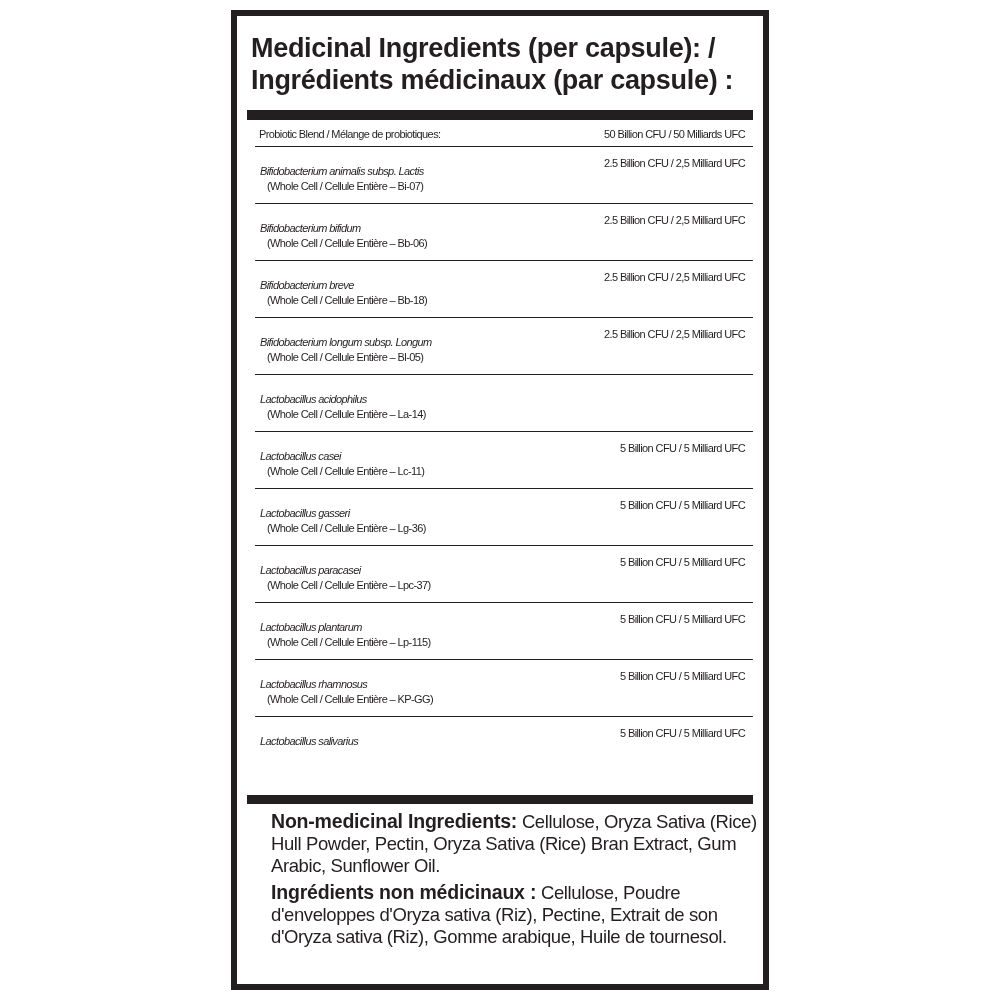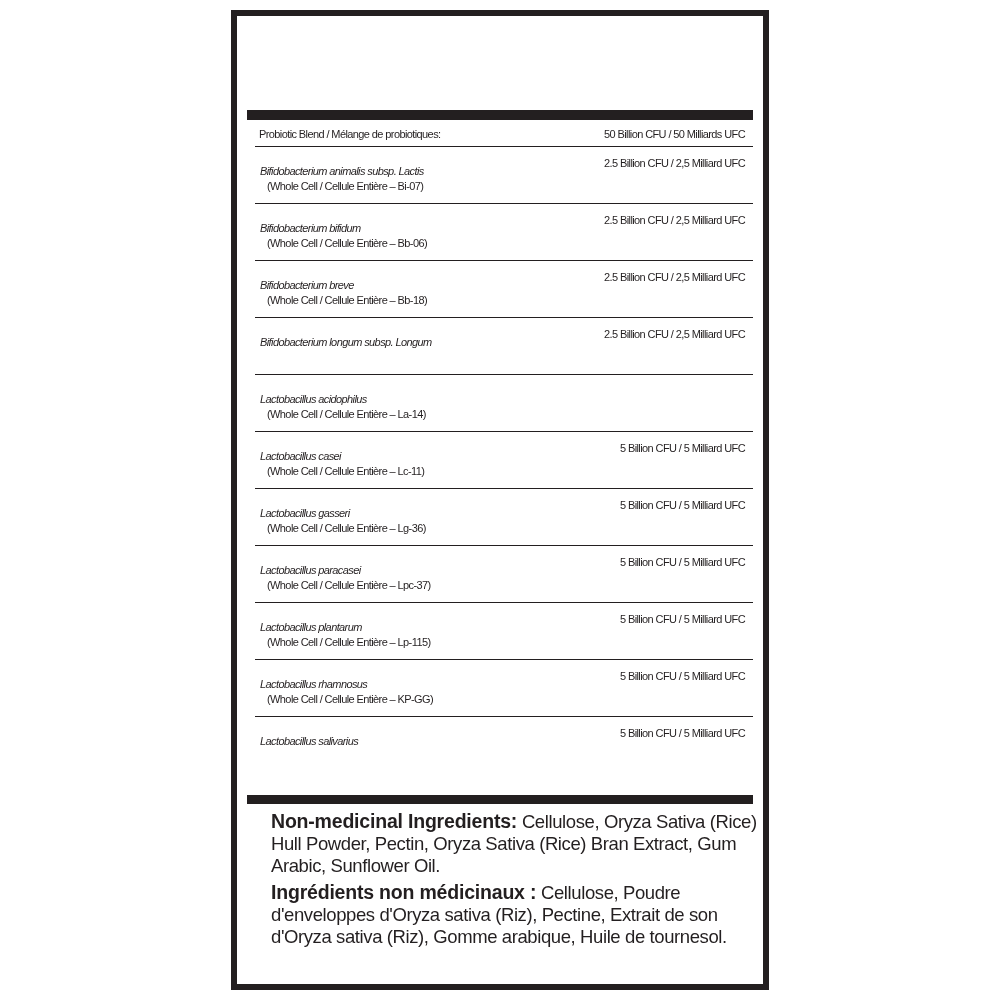--- a/index.html
+++ b/index.html
@@ -27,20 +27,22 @@
   .nonmed { position:absolute; left:14px; top:794px; width:500px;
             font-size:18.5px; line-height:22px; letter-spacing:-0.4px;margin-left:20px; }
   .nonmed p { margin:0 0 4px 0; }
   .nonmed b { font-size:19.5px; letter-spacing:-0.2px; }
 </style>
 </head>
 <body>
 
 <div class="panel">
   <div class="title">
+    <div>Medicinal Ingredients (per capsule): /</div>
+    <div>Ingrédients médicinaux (par capsule) :</div>
   </div>
   <div class="bar top"></div>
 
   <div class="rows">
     <div class="row blend">
       <span class="name">Probiotic Blend / Mélange de probiotiques:</span>
       <span class="amt">50 Billion CFU / 50 Milliards UFC</span>
     </div>
     <div id="strain-rows">
         <div class="row strain">
@@ -53,20 +55,21 @@
           <span class="sub">(Whole Cell / Cellule Entière – Bb-06)</span>
           <span class="amt">2.5 Billion CFU / 2,5 Milliard UFC</span>
         </div>
         <div class="row strain">
           <span class="name">Bifidobacterium breve</span>
           <span class="sub">(Whole Cell / Cellule Entière – Bb-18)</span>
           <span class="amt">2.5 Billion CFU / 2,5 Milliard UFC</span>
         </div>
         <div class="row strain">
           <span class="name">Bifidobacterium longum subsp. Longum</span>
+          <span class="sub">(Whole Cell / Cellule Entière – Bl-05)</span>
           <span class="amt">2.5 Billion CFU / 2,5 Milliard UFC</span>
         </div>
         <div class="row strain">
           <span class="name">Lactobacillus acidophilus</span>
           <span class="sub">(Whole Cell / Cellule Entière – La-14)</span>
         </div>
         <div class="row strain">
           <span class="name">Lactobacillus casei</span>
           <span class="sub">(Whole Cell / Cellule Entière – Lc-11)</span>
           <span class="amt">5 Billion CFU / 5 Milliard UFC</span>

